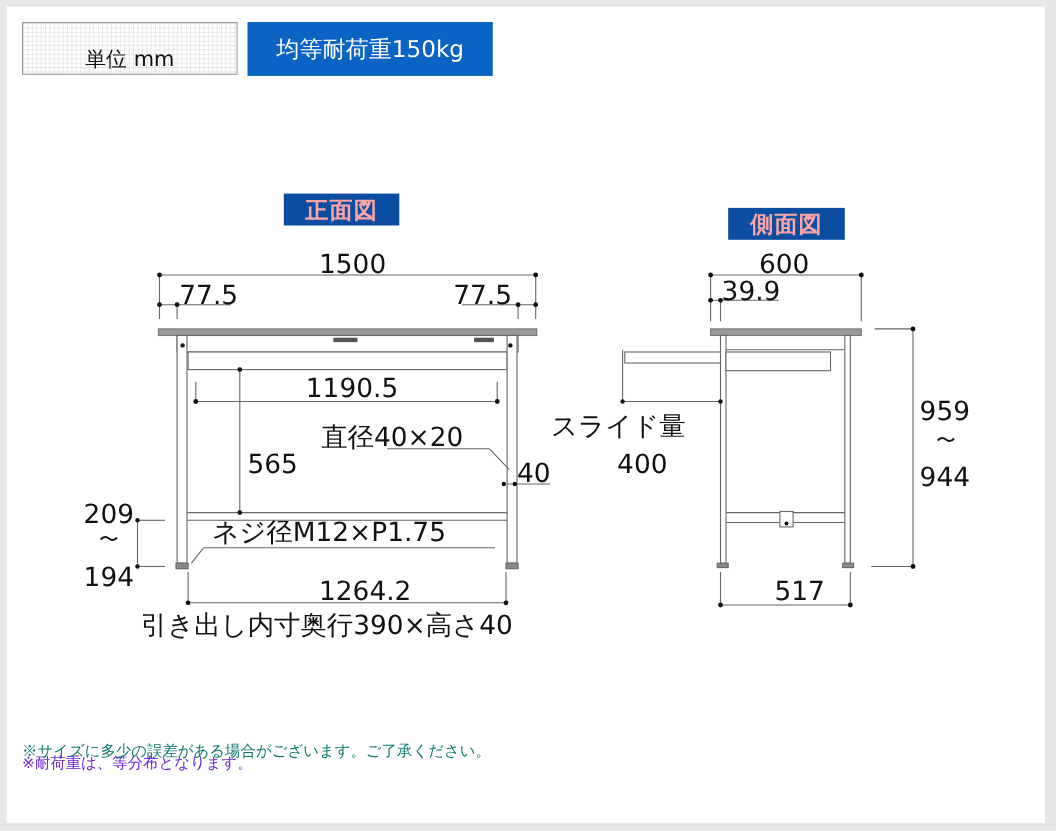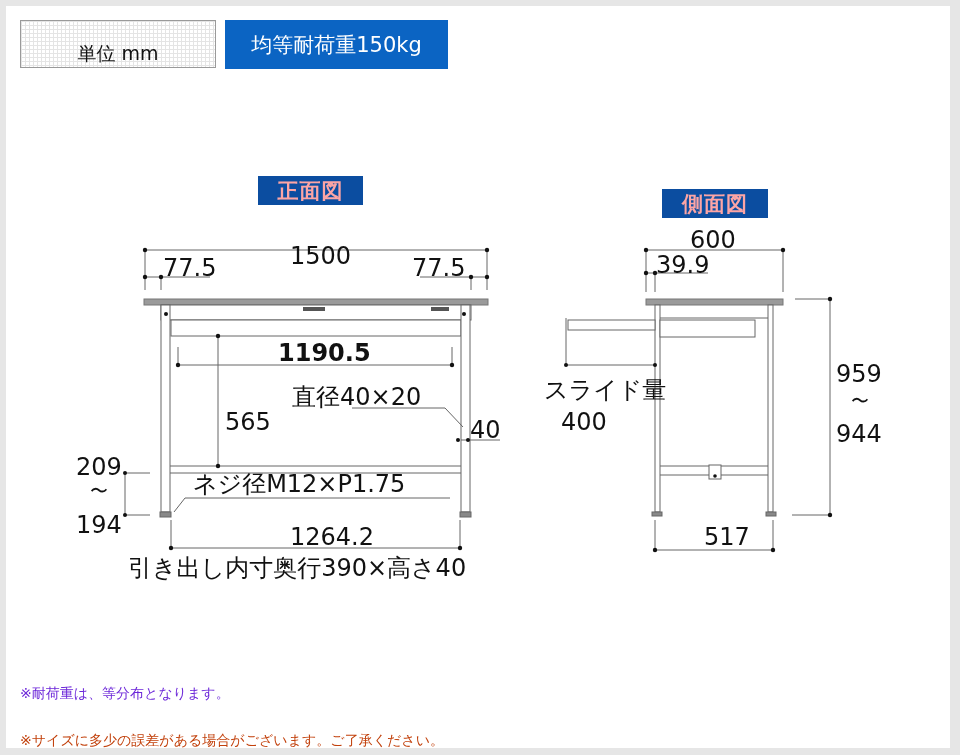--- a/index.html
+++ b/index.html
@@ -10,21 +10,21 @@
     background-image:linear-gradient(#e4e4e4 1px,transparent 1px),linear-gradient(90deg,#e4e4e4 1px,transparent 1px);
     background-size:4px 4px;display:flex;align-items:flex-end;justify-content:center;font-size:19px;color:#111;}
   .load-badge{position:absolute;left:225px;top:20px;width:223px;height:49px;background:#0b64c3;color:#fff;display:flex;align-items:center;justify-content:center;font-size:21px;}
   .view-title{position:absolute;height:29px;background:#0b4da0;color:#fca5a5;font-size:21px;font-weight:bold;display:flex;align-items:center;justify-content:center;letter-spacing:1px;}
   .front-title{left:258px;top:176px;width:105px;}
   .side-title{left:662px;top:176px;width:106px;margin-top:13px;}
   svg.drawing{position:absolute;left:0;top:0;}
   .lbl{position:absolute;color:#111;font-size:24px;line-height:1;white-space:nowrap;}
   .note{position:absolute;left:20px;font-size:14px;white-space:nowrap;}
   .note1{top:685px;color:#6d28d9;}
-  .note2{top:732px;color:#c2410c;}
+  .note2{top:674px;color:#0f766e;font-family:Liberation Serif, serif;}
 </style>
 </head>
 <body>
 
 <div class="frame"></div>
 
 <div class="unit-badge">
     <span>単位 mm</span>
   </div>
 <div class="load-badge">
@@ -147,37 +147,37 @@
     <circle cx="830" cy="299" r="2.2"></circle>
       <circle cx="830" cy="515" r="2.2"></circle>
     <circle cx="566" cy="365" r="2"></circle>
       <circle cx="655" cy="365" r="2"></circle>
     <circle cx="655" cy="550" r="2.2"></circle>
       <circle cx="773" cy="550" r="2.2"></circle>
     <circle cx="715" cy="476" r="1.8"></circle>
   </g>
 </svg>
 
-<div class="lbl" style="left:290px;top:244px;">1500</div>
+<div class="lbl" style="left:290px;top:228px;">1500</div>
 <div class="lbl" style="left:163px;top:256px;">77.5</div>
 <div class="lbl" style="left:412px;top:256px;">77.5</div>
-<div class="lbl" style="left:278px;top:341px;font-weight:bold;">1190.5</div>
+<div class="lbl" style="left:278px;top:341px;">1190.5</div>
 <div class="lbl" style="left:225px;top:410px;">565</div>
 <div class="lbl" style="left:292px;top:385px;">直径40×20</div>
 <div class="lbl" style="left:470px;top:418px;">40</div>
 <div class="lbl" style="left:76px;top:455px;">209</div>
 <div class="lbl" style="left:90px;top:482px;font-size:18px;">〜</div>
 <div class="lbl" style="left:76px;top:513px;">194</div>
 <div class="lbl" style="left:193px;top:472px;">ネジ径M12×P1.75</div>
 <div class="lbl" style="left:290px;top:525px;">1264.2</div>
 <div class="lbl" style="left:128px;top:556px;">引き出し内寸奥行390×高さ40</div>
 
 <div class="lbl" style="left:690px;top:228px;text-align:center;">600</div>
 <div class="lbl" style="left:656px;top:253px;">39.9</div>
-<div class="lbl" style="left:544px;top:378px;">スライド量</div>
+<div class="lbl" style="left:501px;top:378px;font-family:Liberation Mono, monospace;">スライド量</div>
 <div class="lbl" style="left:561px;top:410px;">400</div>
 <div class="lbl" style="left:836px;top:362px;">959</div>
 <div class="lbl" style="left:851px;top:392px;font-size:18px;">〜</div>
 <div class="lbl" style="left:836px;top:422px;">944</div>
 <div class="lbl" style="left:704px;top:525px;">517</div>
 
 <div class="note note1">※耐荷重は、等分布となります。</div>
 <div class="note note2">※サイズに多少の誤差がある場合がございます。ご了承ください。</div>
 
 </body></html>

